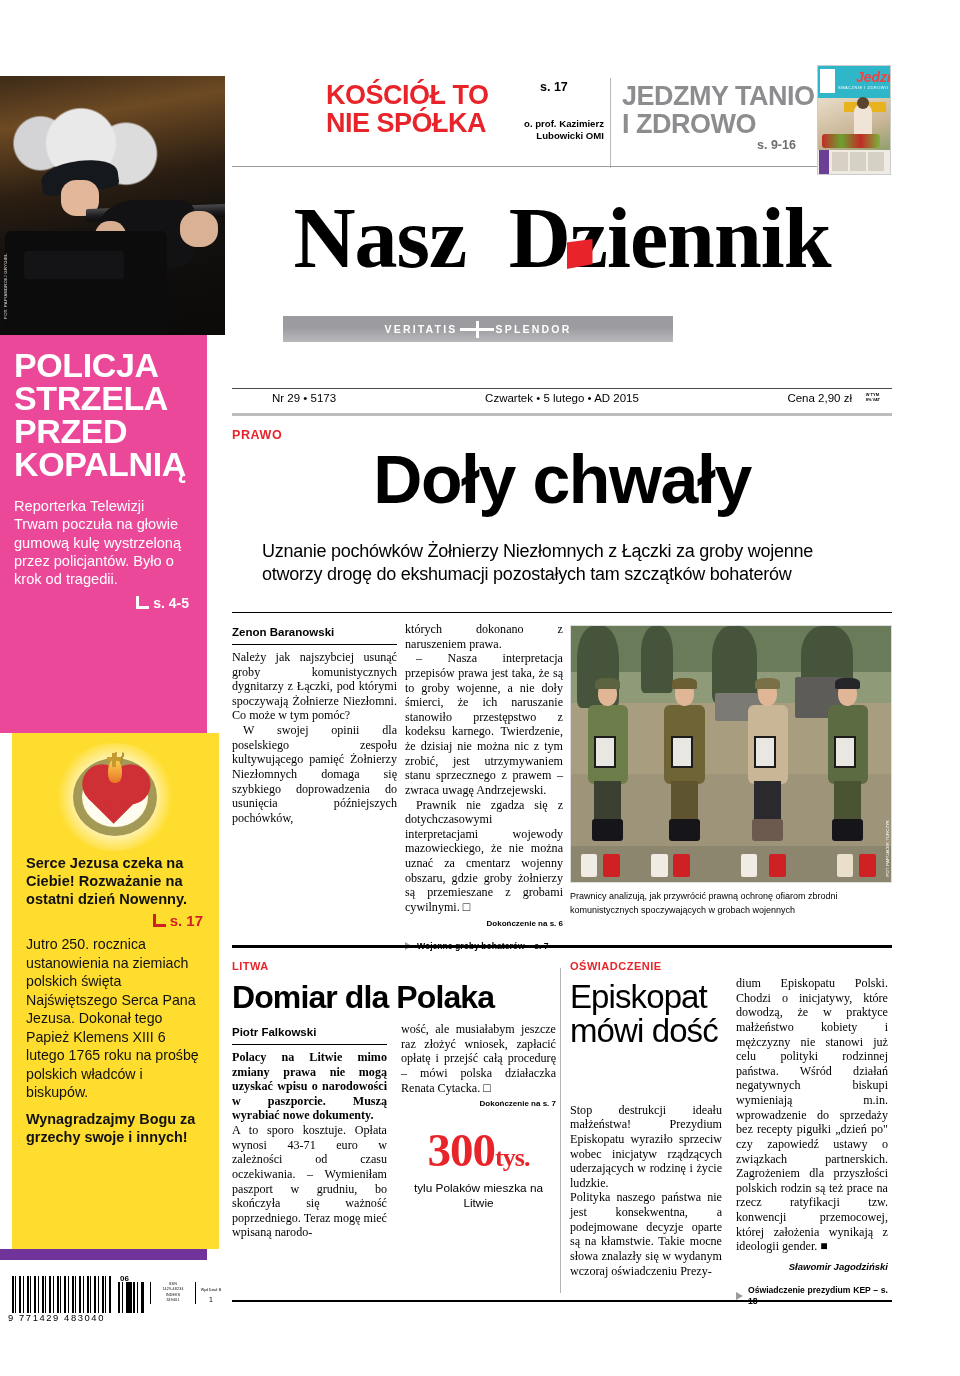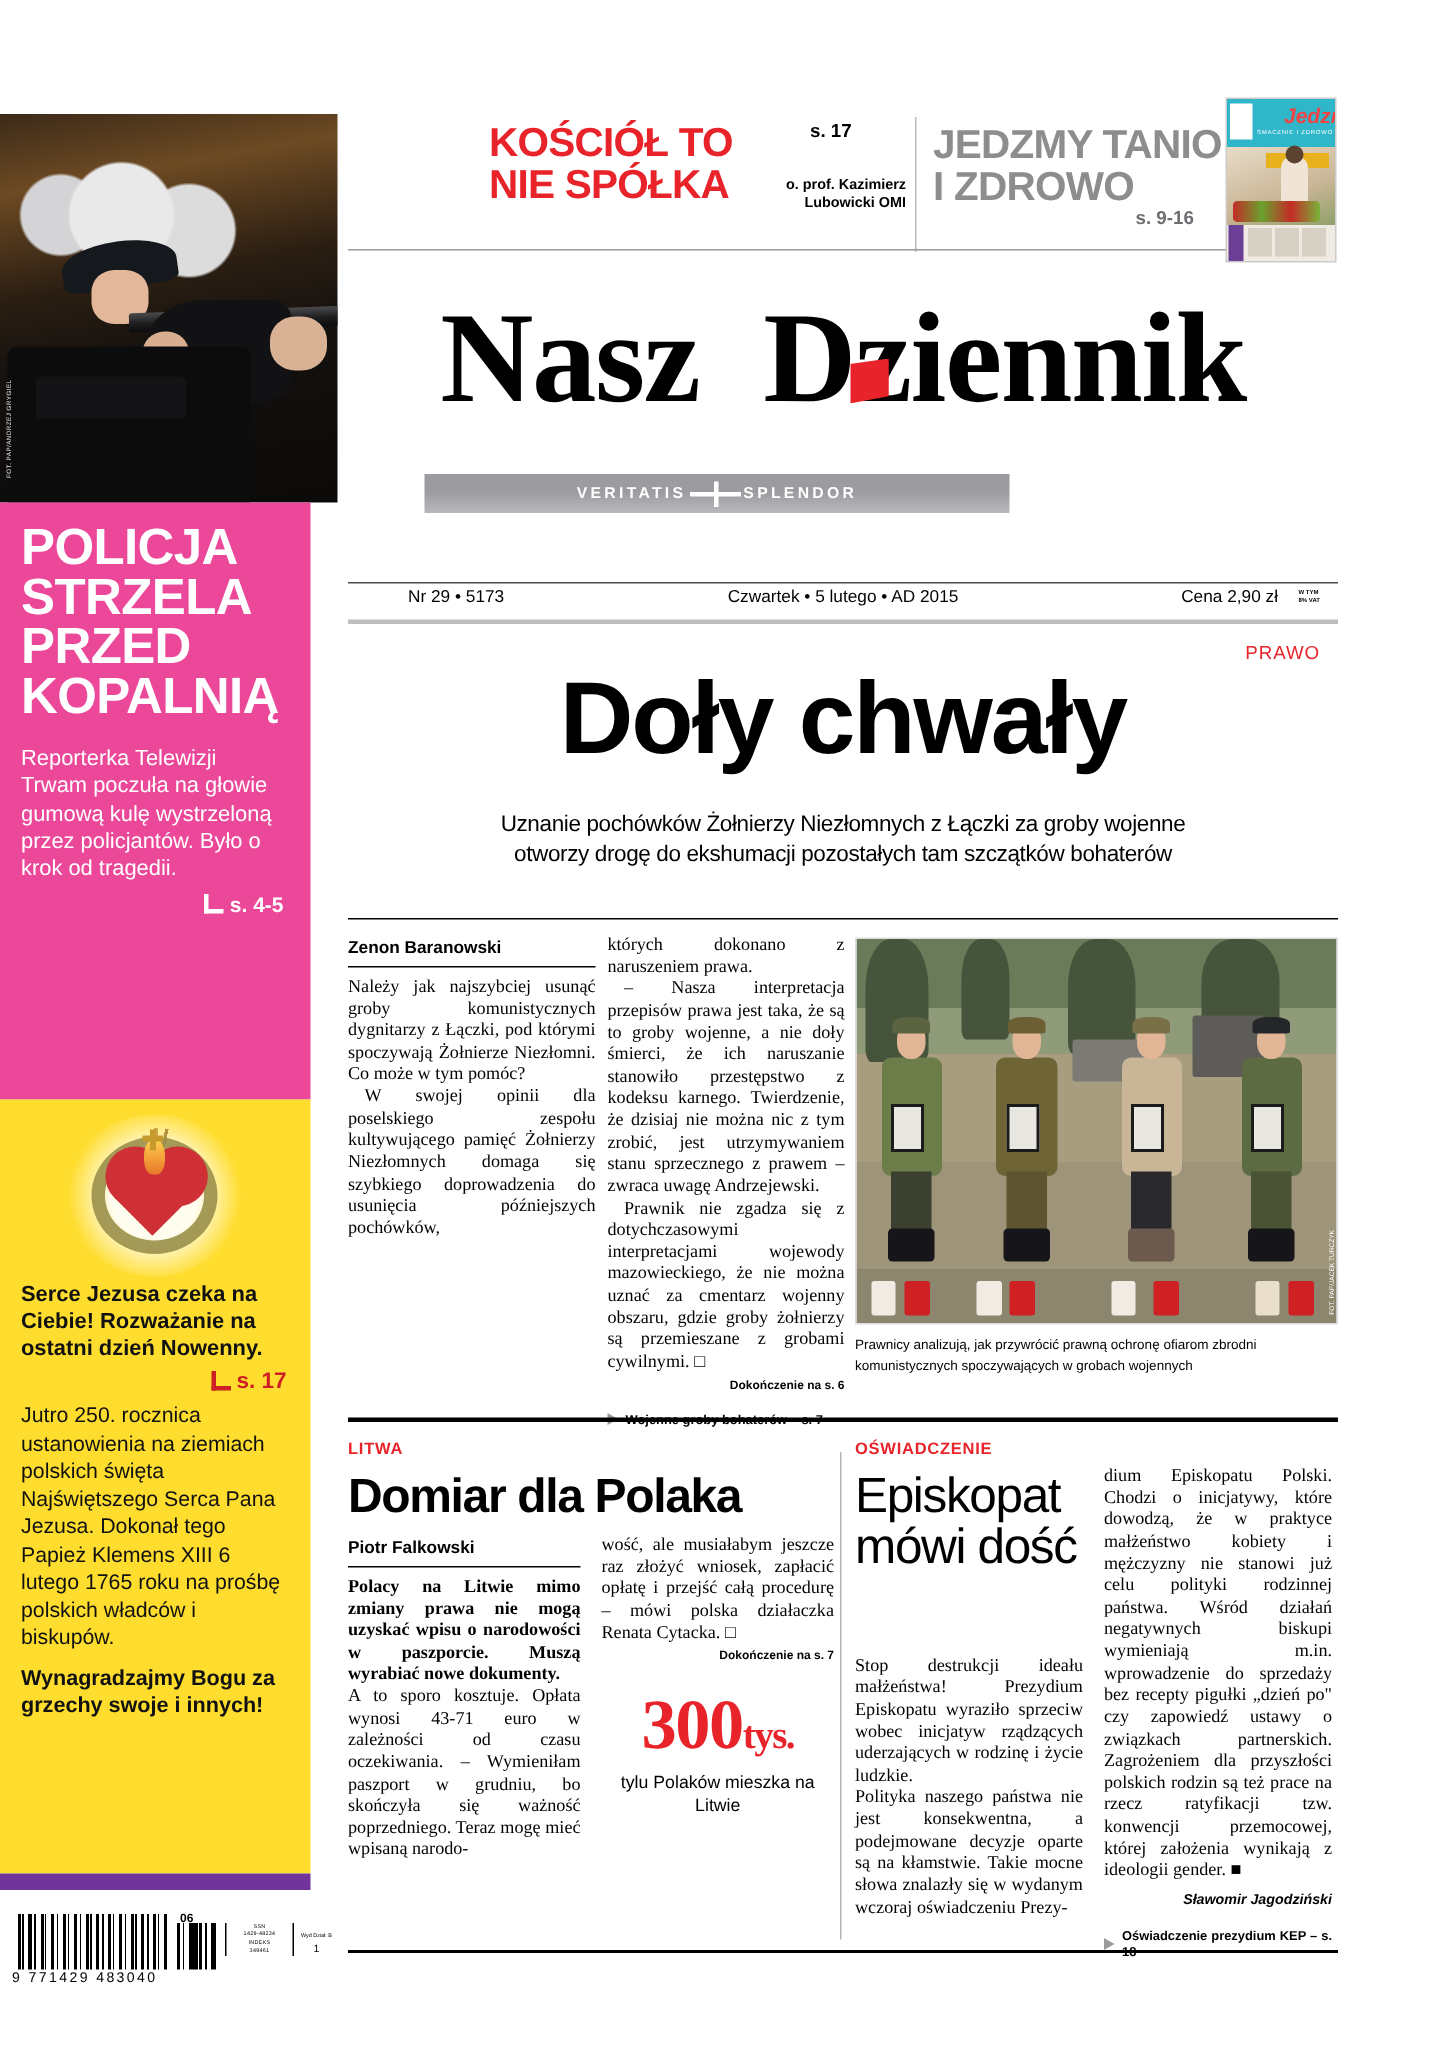--- a/index.html
+++ b/index.html
@@ -29,21 +29,21 @@
     font-size:4.2px;letter-spacing:.3px;color:#e8e8e8;font-family:"Liberation Sans",sans-serif;white-space:nowrap;}
 
   .purple-box{position:absolute;left:0;top:335px;width:207px;height:398px;background:#ec4899;color:#fff;
     padding:14px 18px 0 14px;box-sizing:border-box;}
   .purple-box .hl{font-weight:bold;font-size:34px;line-height:0.97;letter-spacing:-0.4px;}
   .purple-box .hl div{white-space:nowrap;}
   .purple-box .lead{margin-top:16px;font-size:14.6px;line-height:1.26;}
   .pg-ref{display:flex;align-items:center;justify-content:flex-end;gap:4px;margin-top:6px;font-weight:bold;font-size:14px;}
   .corner{display:inline-block;width:10px;height:10px;border-left:3px solid currentColor;border-bottom:3px solid currentColor;}
 
-  .yellow-box{position:absolute;left:0;top:733px;width:207px;height:516px;background:#ffdd2e;color:#111;
+  .yellow-box{position:absolute;left:12px;top:733px;width:207px;height:516px;background:#ffdd2e;color:#111;
     padding:8px 16px 0 14px;box-sizing:border-box;}
   .sacred-heart{width:118px;height:108px;margin:2px auto 4px auto;position:relative;}
   .sacred-heart .glow{position:absolute;inset:0;border-radius:50%;background:radial-gradient(circle,#fffdf0 0 36%,rgba(255,253,240,0) 72%);}
   .sacred-heart .rays{position:absolute;left:9px;top:9px;width:100px;height:90px;border-radius:50%;
     background:conic-gradient(from 0deg,#c6a24a 0 3deg,transparent 3deg 9deg,#b08e3c 9deg 12deg,transparent 12deg 18deg);
     opacity:.95;}
   .sacred-heart .wreath{position:absolute;left:17px;top:15px;width:84px;height:78px;border-radius:50%;
     border:9px solid #9a8f4a;box-sizing:border-box;opacity:.9;}
   .sacred-heart .heart{position:absolute;left:39px;top:36px;width:40px;height:36px;background:#cf3035;
     transform:rotate(-45deg);border-radius:0 0 6px 0;}
@@ -107,23 +107,23 @@
   .veritas .sep{width:34px;height:3px;background:#fff;margin:0 2px;position:relative;}
   .veritas .sep:after{content:"";position:absolute;left:16px;top:-7px;width:3px;height:17px;background:#fff;}
 
   .datebar{position:absolute;left:232px;top:388px;width:660px;height:24px;border-top:1px solid #4a4a4a;border-bottom:3px solid #bdbdc0;}
   .datebar .dl{position:absolute;top:3px;font-size:11.5px;font-family:"Liberation Sans",sans-serif;}
   .datebar .left{left:40px;}
   .datebar .center{left:0;right:0;text-align:center;}
   .datebar .right{right:40px;}
   .datebar .pubmark{position:absolute;right:12px;top:4px;font-size:4px;line-height:1.2;text-align:left;font-weight:bold;}
 
-  .kicker{position:absolute;left:220px;top:428px;width:660px;text-align:right;color:#e8242a;font-weight:normal;font-size:12.5px;letter-spacing:.6px;}
+  .kicker{position:absolute;left:232px;top:428px;width:660px;text-align:left;color:#e8242a;font-weight:bold;font-size:12.5px;letter-spacing:.6px;}
   .headline{position:absolute;left:232px;top:445px;width:660px;text-align:center;font-weight:bold;font-size:68px;line-height:1.02;letter-spacing:-1.4px;}
-  .deck{position:absolute;left:262px;top:540px;width:600px;text-align:center;font-size:15px;line-height:1.3;letter-spacing:-0.25px;}
+  .deck{position:absolute;left:262px;top:540px;width:600px;font-size:18px;line-height:1.3;letter-spacing:-0.25px;}
 
   .lead-hr{position:absolute;left:232px;top:612px;width:660px;height:1px;background:#000;}
 
   .col{position:absolute;font-family:"Liberation Serif",serif;font-size:12.1px;line-height:1.21;text-align:justify;}
   .col p{margin:0;text-indent:11px;}
   .col p.noind{text-indent:0;}
   .byline{font-family:"Liberation Sans",sans-serif;font-weight:bold;font-size:11.5px;
     border-bottom:1px solid #000;padding:4px 0 4px 0;margin-bottom:5px;}
   .contrib{text-align:right;font-family:"Liberation Sans",sans-serif;font-size:8px;font-weight:bold;margin-top:4px;}
   .seealso{display:flex;align-items:center;gap:5px;font-family:"Liberation Sans",sans-serif;font-weight:bold;font-size:8.6px;margin-top:13px;}

